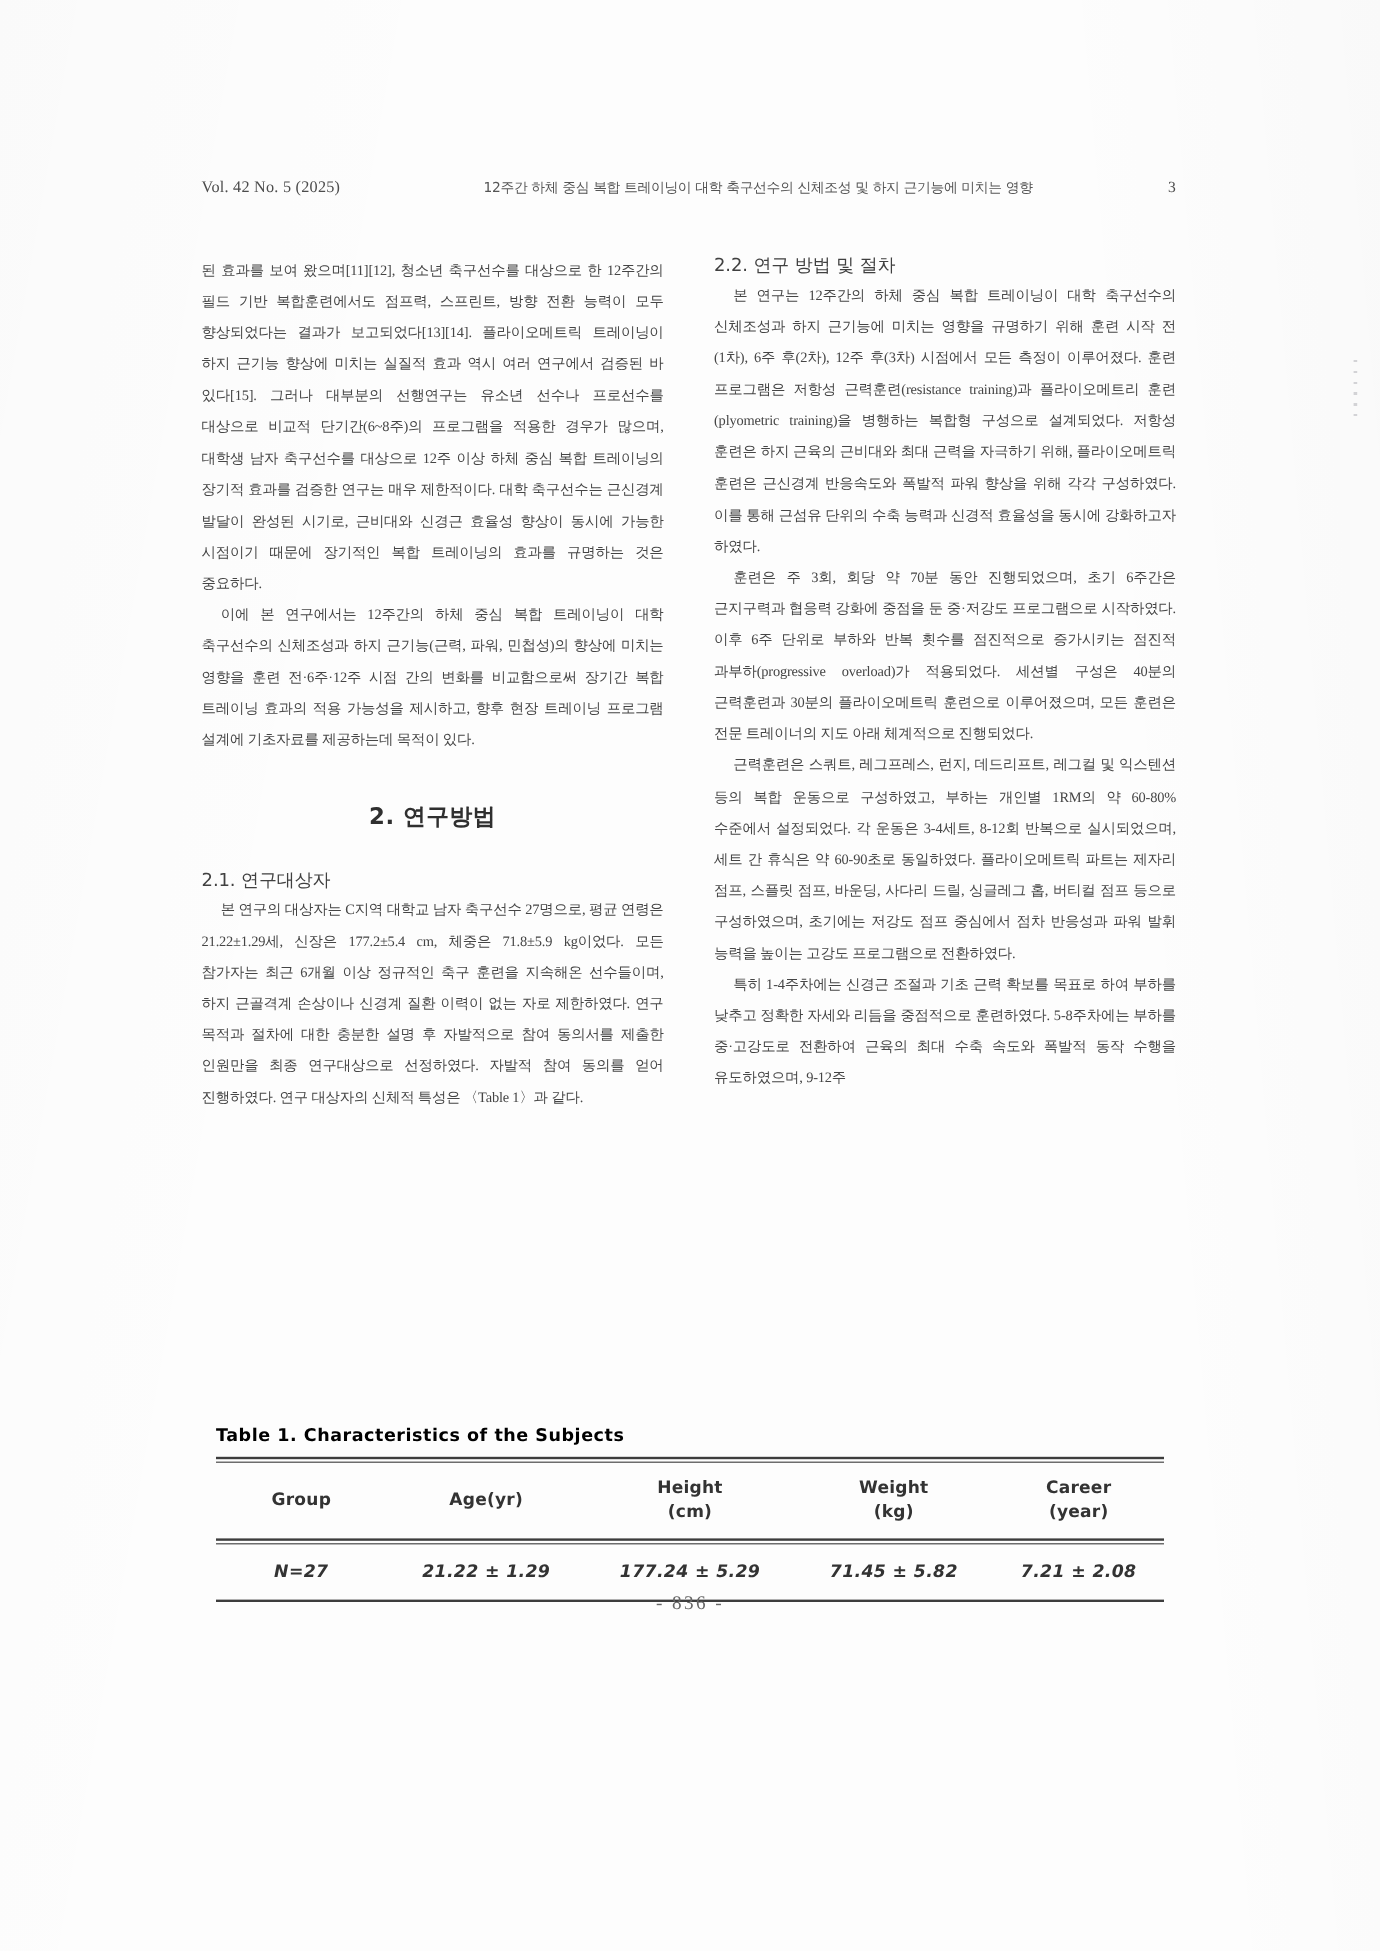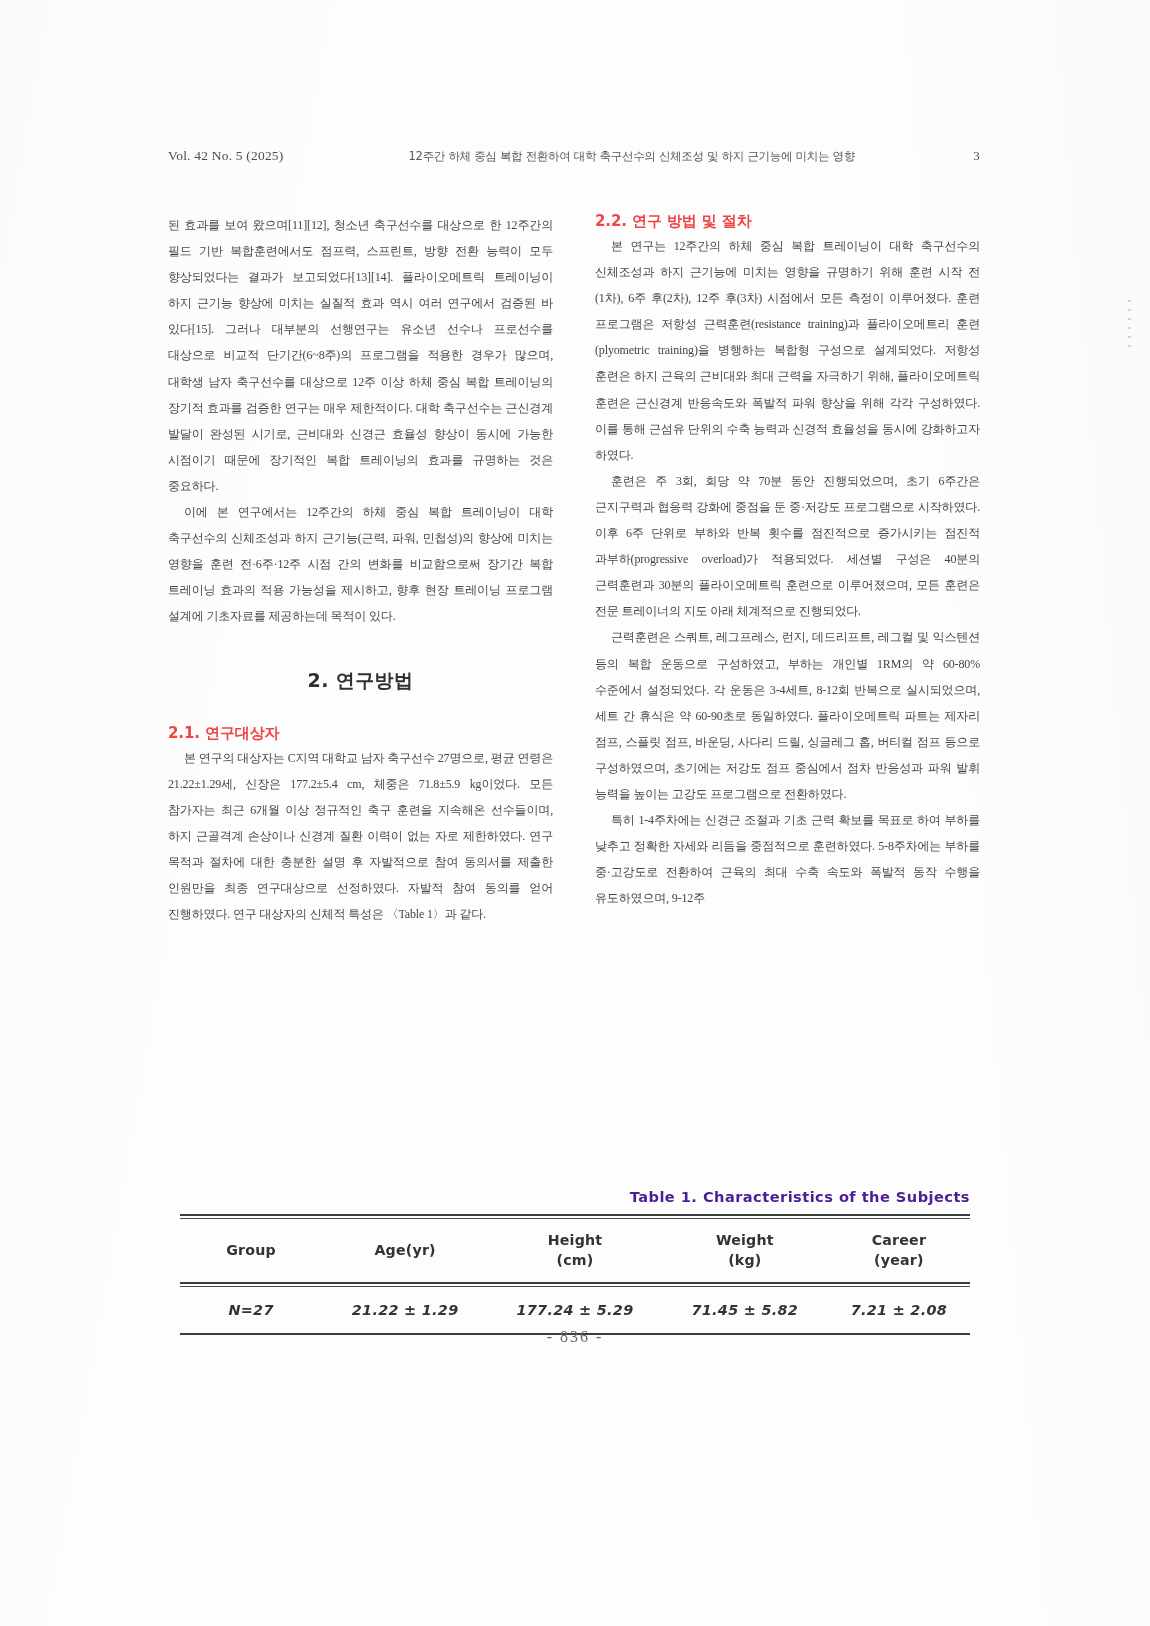--- a/index.html
+++ b/index.html
@@ -97,44 +97,43 @@
     font-size: 19px;
     text-align: center;
     font-weight: bold;
     font-family: "DejaVu Sans", "Liberation Sans", sans-serif;
     color: #2f2f2f;
     letter-spacing: 0.4px;
   }
   h3.subsection-title {
     margin: 30px 0 2px 0;
     font-size: 15px;
-    font-weight: bold;
-    font-family: "DejaVu Sans", "Liberation Sans", sans-serif;
-    color: #ef4444;
+    font-weight: normal;
+    font-family: "DejaVu Sans", "Liberation Sans", sans-serif;
+    color: #404040;
     letter-spacing: -0.1px;
   }
   h3.subsection-title.first {
     margin-top: 0;
   }
 
   
   .table-block {
     position: absolute;
     left: 180px;
     top: 1188px;
     width: 790px;
   }
   .table-caption {
     font-size: 14.6px;
     font-weight: bold;
     font-family: "DejaVu Sans", "Liberation Sans", sans-serif;
-    color: #4c1d95;
+    color: #000000;
     letter-spacing: 0.45px;
     margin-bottom: 9px;
-    text-align: right;
   }
   table.data-table {
     width: 100%;
     border-collapse: collapse;
     font-family: "DejaVu Sans", "Liberation Sans", sans-serif;
     color: #333;
   }
   table.data-table thead tr.head-row th {
     font-size: 14.2px;
     font-weight: bold;
@@ -201,21 +200,21 @@
 </head>
 <body>
 
 <div class="page">
   <div class="paper-noise"></div>
 
   <div class="content">
 
     <div class="runhead">
       <span class="runhead-vol">Vol. 42 No. 5 (2025)</span>
-      <span class="runhead-title">12주간 하체 중심 복합 전환하여 대학 축구선수의 신체조성 및 하지 근기능에 미치는 영향</span>
+      <span class="runhead-title">12주간 하체 중심 복합 트레이닝이 대학 축구선수의 신체조성 및 하지 근기능에 미치는 영향</span>
       <span class="runhead-page">3</span>
     </div>
 
     <div class="columns">
 
       <div class="col">
         <p class="para noindent">된 효과를 보여 왔으며[11][12], 청소년 축구선수를 대상으로 한 12주간의 필드 기반 복합훈련에서도 점프력, 스프린트, 방향 전환 능력이 모두 향상되었다는 결과가 보고되었다[13][14]. 플라이오메트릭 트레이닝이 하지 근기능 향상에 미치는 실질적 효과 역시 여러 연구에서 검증된 바 있다[15]. 그러나 대부분의 선행연구는 유소년 선수나 프로선수를 대상으로 비교적 단기간(6~8주)의 프로그램을 적용한 경우가 많으며, 대학생 남자 축구선수를 대상으로 12주 이상 하체 중심 복합 트레이닝의 장기적 효과를 검증한 연구는 매우 제한적이다. 대학 축구선수는 근신경계 발달이 완성된 시기로, 근비대와 신경근 효율성 향상이 동시에 가능한 시점이기 때문에 장기적인 복합 트레이닝의 효과를 규명하는 것은 중요하다.</p>
         <p class="para">이에 본 연구에서는 12주간의 하체 중심 복합 트레이닝이 대학 축구선수의 신체조성과 하지 근기능(근력, 파워, 민첩성)의 향상에 미치는 영향을 훈련 전·6주·12주 시점 간의 변화를 비교함으로써 장기간 복합 트레이닝 효과의 적용 가능성을 제시하고, 향후 현장 트레이닝 프로그램 설계에 기초자료를 제공하는데 목적이 있다.</p>
 
         <h2 class="section-title">2. 연구방법</h2>

